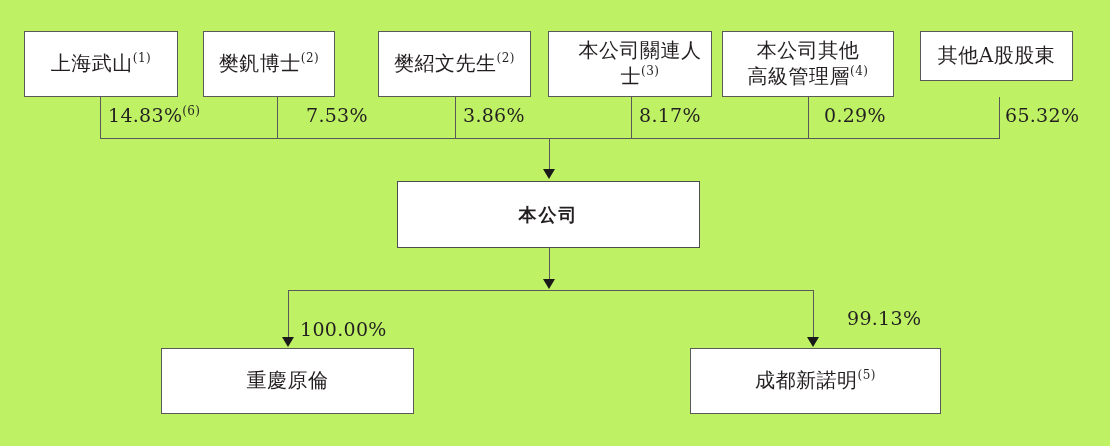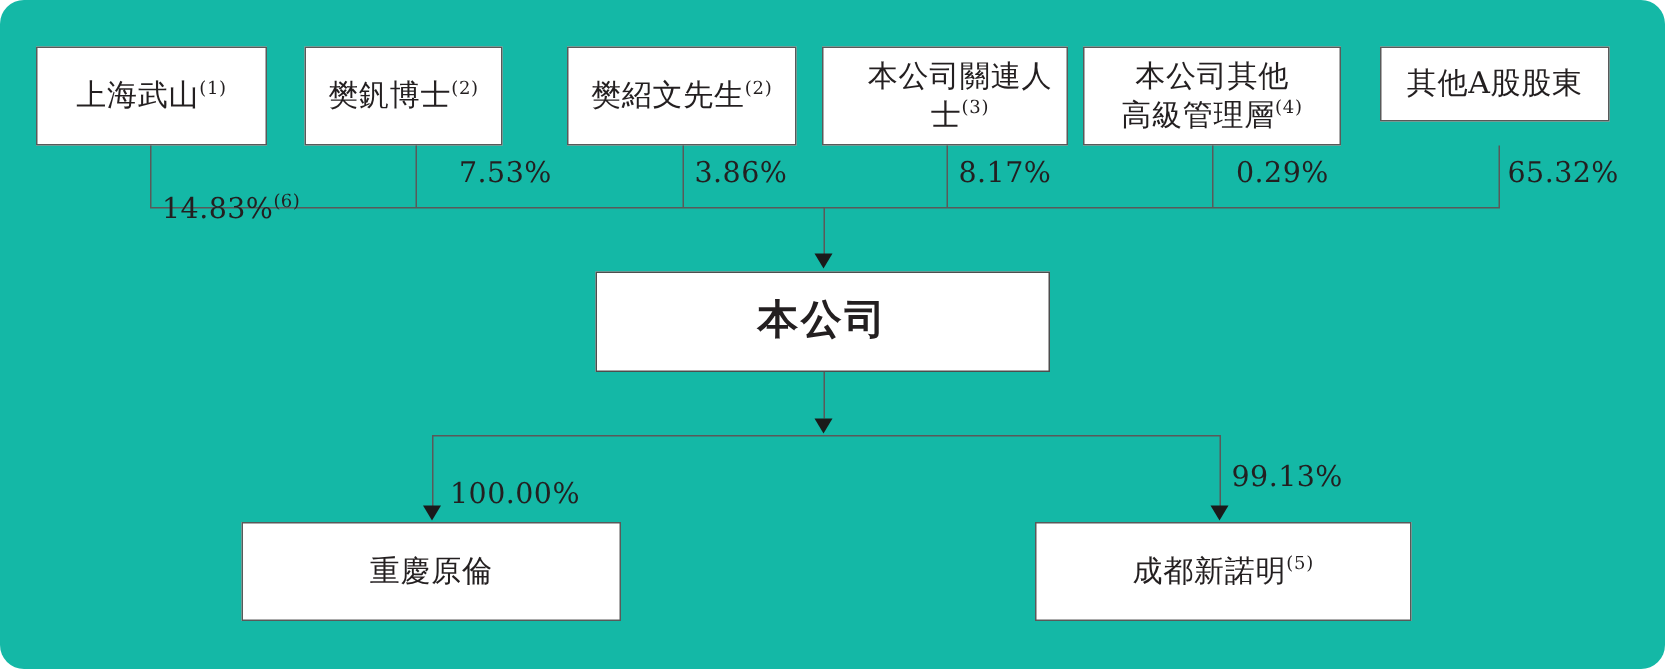--- a/index.html
+++ b/index.html
@@ -9,23 +9,22 @@
     background: #ffffff;
   }
   body {
     font-family: "DejaVu Serif", "Liberation Serif", serif;
     color: #231f20;
   }
   #chart-root {
     position: relative;
     width: 1110px;
     height: 446px;
-    background: #14b8a6;
+    background: #bef264;
     overflow: hidden;
-    border-radius: 16px;
   }
   .node {
     position: absolute;
     border: 1.5px solid #595959;
     background: #ffffff;
     box-sizing: border-box;
     display: flex;
     align-items: center;
     justify-content: center;
     text-align: center;
@@ -38,21 +37,21 @@
     white-space: pre-line;
   }
   .node.entity .label {
     font-family: "DejaVu Serif", "Liberation Serif", serif;
   }
   .node.company {
     border-color: #4d4d4d;
   }
   .node.company .label {
     font-weight: bold;
-    font-size: 27px;
+    font-size: 18px;
     letter-spacing: 2px;
   }
   .sup {
     font-size: 12px;
     vertical-align: super;
     line-height: 0;
   }
   
   .vline {
     position: absolute;
@@ -115,21 +114,21 @@
 
   <div class="vline" style="left:100px; top:97px; height:41px;"></div>
   <div class="vline" style="left:277px; top:97px; height:41px;"></div>
   <div class="vline" style="left:455px; top:97px; height:41px;"></div>
   <div class="vline" style="left:631px; top:97px; height:41px;"></div>
   <div class="vline" style="left:808px; top:97px; height:41px;"></div>
   <div class="vline" style="left:999px; top:97px; height:41px;"></div>
 
   <div class="hline" style="left:100px; top:138px; width:900px;"></div>
 
-  <div class="pct" style="left:108px; top:104px;margin-top:24px;">
+  <div class="pct" style="left:108px; top:104px;">
     <span>14.83%</span><span class="sup">(6)</span>
   </div>
   <div class="pct" style="left:270px; top:104px;margin-left:36px;">
     <span>7.53%</span>
   </div>
   <div class="pct" style="left:463px; top:104px;">
     <span>3.86%</span>
   </div>
   <div class="pct" style="left:639px; top:104px;">
     <span>8.17%</span>
@@ -155,21 +154,21 @@
 
   <div class="vline" style="left:288px; top:290px; height:48px;"></div>
   <div class="arrowhead" style="left:282px; top:337px;"></div>
 
   <div class="vline" style="left:813px; top:290px; height:48px;"></div>
   <div class="arrowhead" style="left:807px; top:337px;"></div>
 
   <div class="pct" style="left:300px; top:318px;text-align:center;">
     <span>100.00%</span>
   </div>
-  <div class="pct" style="left:821px; top:307px;">
+  <div class="pct" style="left:847px; top:307px;">
     <span>99.13%</span>
   </div>
 
   <div class="node entity" style="left:161px; top:348px; width:253px; height:66px;">
     <span class="label"><span>重慶原倫</span><span class="sup"></span></span>
   </div>
 
   <div class="node entity" style="left:690px; top:348px; width:251px; height:66px;">
     <span class="label"><span>成都新諾明</span><span class="sup">(5)</span></span>
   </div>

